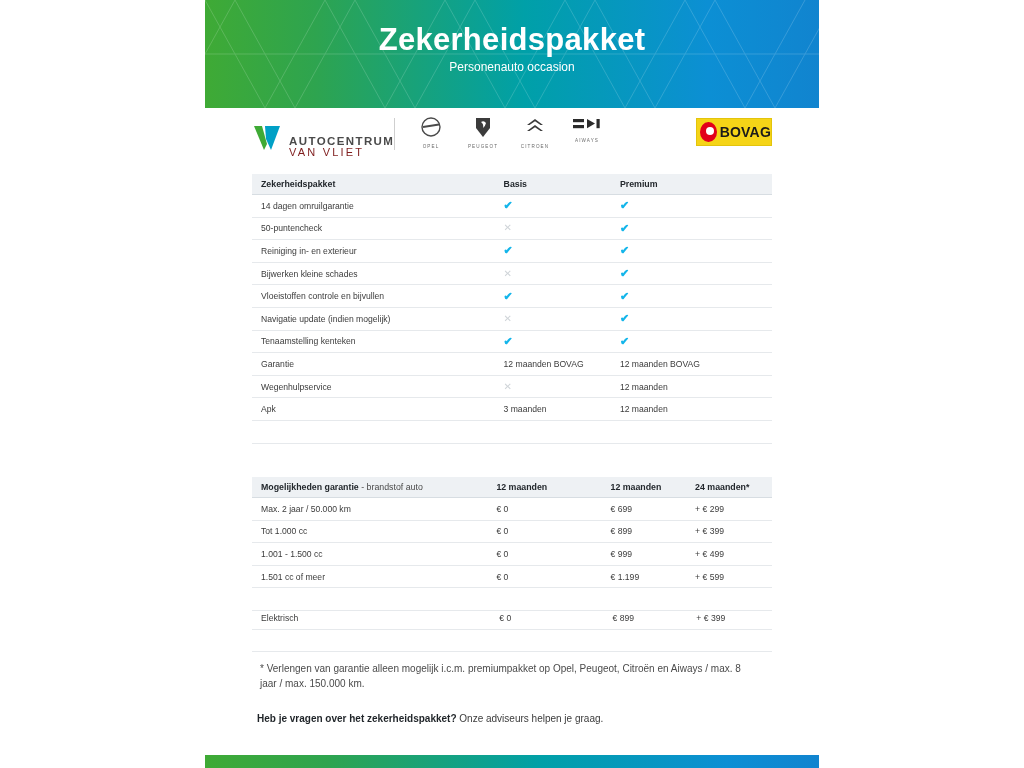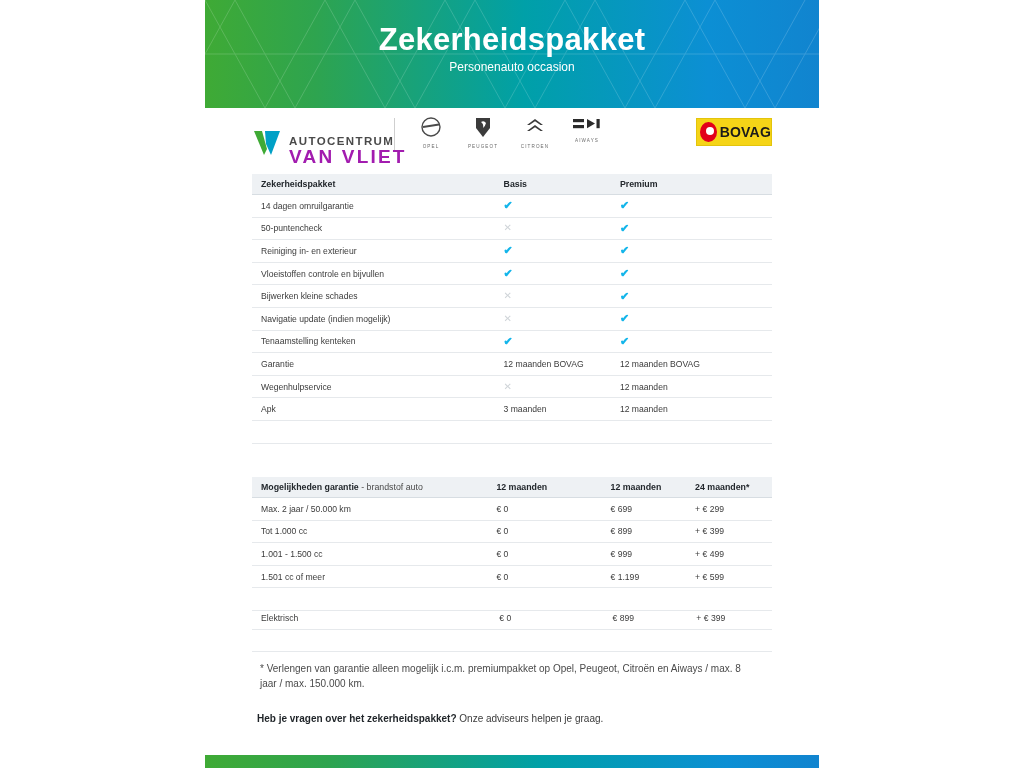--- a/index.html
+++ b/index.html
@@ -86,24 +86,24 @@
     line-height: 1.05;
     margin-top: 17px;
   }
   .logo-text .l1 {
     font-size: 11.5px;
     letter-spacing: 1.4px;
     color: #4a4a4a;
     font-weight: bold;
   }
   .logo-text .l2 {
-    font-size: 19px;
+    font-size: 11px;
     letter-spacing: 2.2px;
-    color: #a21caf;
-    font-weight: bold;
+    color: #7f1d1d;
+    font-weight: normal;
   }
   .divider-v {
     position: absolute;
     left: 142px;
     top: 0px;
     width: 1px;
     height: 32px;
     background: #cfcfcf;
   }
   .marques {
@@ -315,27 +315,27 @@
           <td class="c-feature">50-puntencheck</td>
           <td class="c-basis"><span class="cross">✕</span></td>
           <td class="c-prem"><span class="tick">✔</span></td>
         </tr>
         <tr>
           <td class="c-feature">Reiniging in- en exterieur</td>
           <td class="c-basis"><span class="tick">✔</span></td>
           <td class="c-prem"><span class="tick">✔</span></td>
         </tr>
         <tr>
+          <td class="c-feature">Bijwerken kleine schades</td>
+          <td class="c-basis"><span class="cross">✕</span></td>
+          <td class="c-prem"><span class="tick">✔</span></td>
+        </tr>
+        <tr>
           <td class="c-feature">Vloeistoffen controle en bijvullen</td>
           <td class="c-basis"><span class="tick">✔</span></td>
-          <td class="c-prem"><span class="tick">✔</span></td>
-        </tr>
-        <tr>
-          <td class="c-feature">Bijwerken kleine schades</td>
-          <td class="c-basis"><span class="cross">✕</span></td>
           <td class="c-prem"><span class="tick">✔</span></td>
         </tr>
         <tr>
           <td class="c-feature">Navigatie update (indien mogelijk)</td>
           <td class="c-basis"><span class="cross">✕</span></td>
           <td class="c-prem"><span class="tick">✔</span></td>
         </tr>
         <tr>
           <td class="c-feature">Tenaamstelling kenteken</td>
           <td class="c-basis"><span class="tick">✔</span></td>

